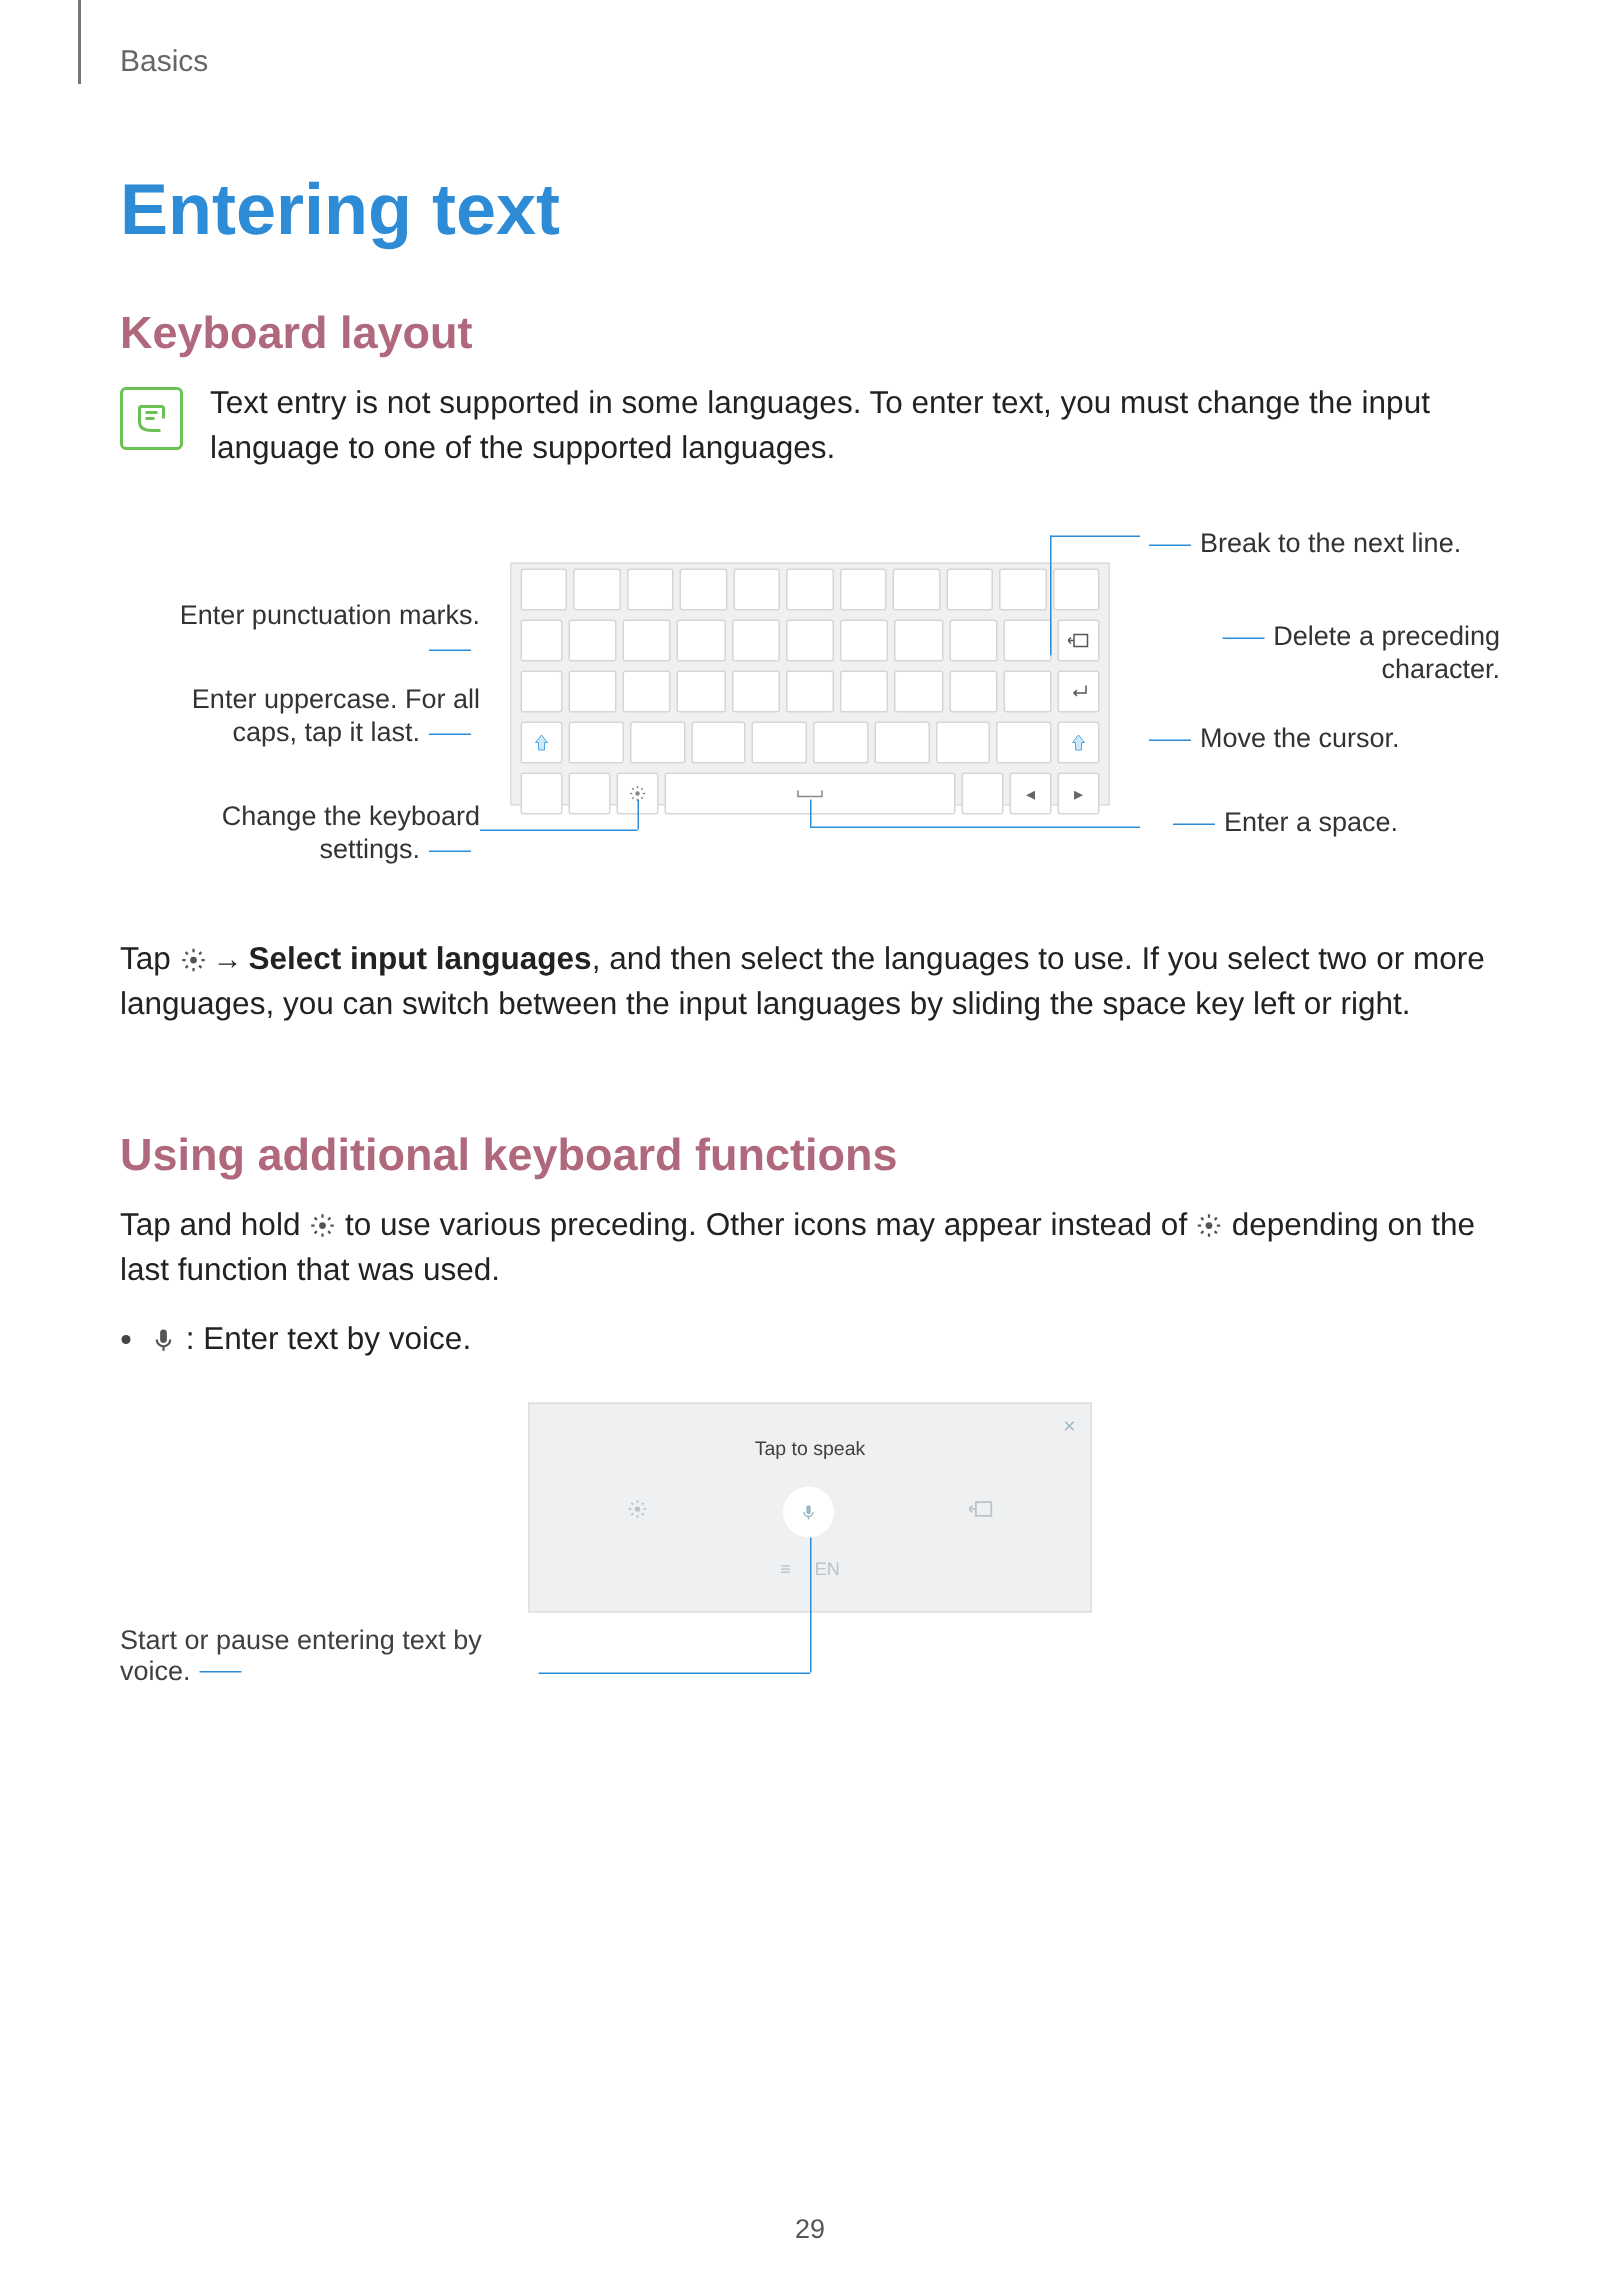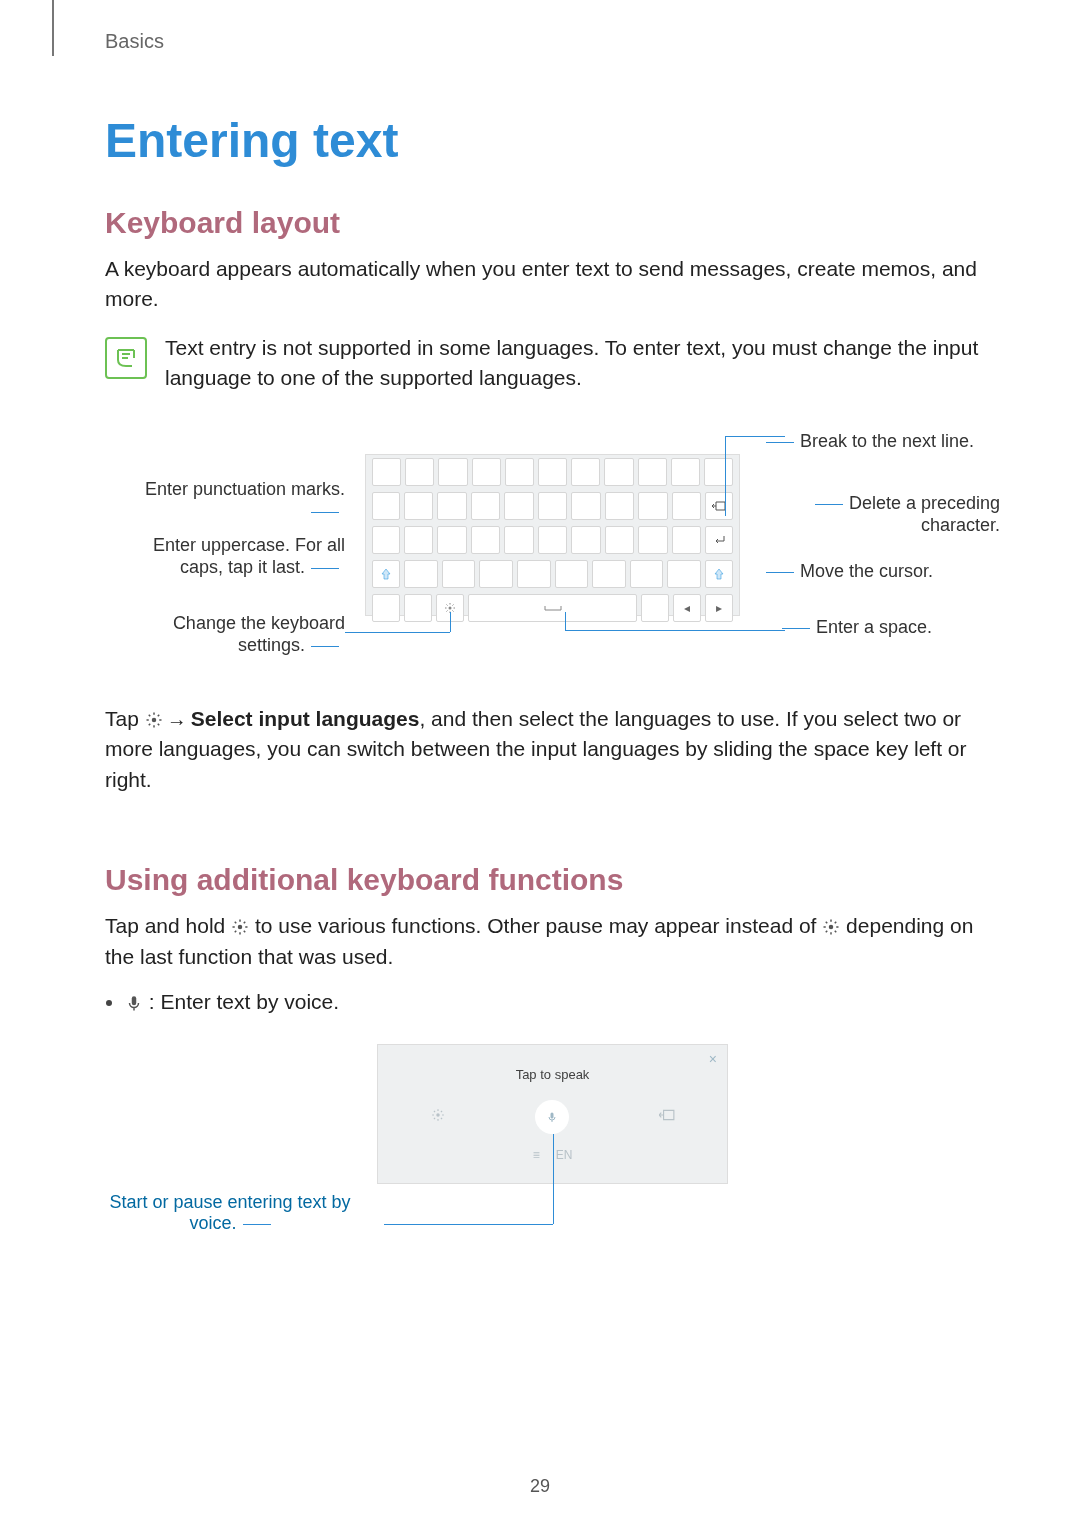--- a/index.html
+++ b/index.html
@@ -7,21 +7,21 @@
     padding: 0;
     background: #fff;
     font-family: "Segoe UI", "Helvetica Neue", Arial, sans-serif;
     color: #222;
   }
   .page {
     width: 1080px;
     height: 1527px;
     position: relative;
     box-sizing: border-box;
-    padding: 30px 80px 30px 105px;
+    padding: 30px 80px 30px 80px;
   }
   .gutter {
     position: absolute;
     left: 52px;
     top: 0;
     width: 2px;
     height: 56px;
     background: #777;
   }
   .breadcrumb {
@@ -144,23 +144,23 @@
   .voice-diagram {
     position: relative;
     height: 260px;
     margin-top: 30px;
   }
   .voice-left {
     position: absolute;
     left: 0;
     top: 148px;
     width: 250px;
-    text-align: center;
+    text-align: left;
     font-size: 18px;
-    color: #0369a1;
+    color: #404040;
   }
   .voice-panel {
     position: absolute;
     left: 272px;
     top: 0;
     right: 272px;
     height: 140px;
     background: #eef0f1;
     border: 1px solid #ddd;
     box-sizing: border-box;
@@ -220,21 +220,20 @@
 <body>
 
 <div class="page">
   <div class="gutter"></div>
 
   <div class="breadcrumb">Basics</div>
 
   <h1 class="title">Entering text</h1>
 
   <h2 class="sect">Keyboard layout</h2>
-  <p class="body">A keyboard appears automatically when you enter text to send messages, create memos, and more.</p>
 
   <div class="note-row">
     <div class="note-icon">
       <svg viewBox="0 0 24 24" fill="none" stroke="#6cc153" stroke-width="2">
         <path d="M4 4 L20 4 M4 4 L4 14 Q4 20 12 20 L18 20 M20 4 L20 12 M8 8 L16 8 M8 12 L14 12"></path>
       </svg>
     </div>
     <div class="note-text">Text entry is not supported in some languages. To enter text, you must change the input language to one of the supported languages.</div>
   </div>
 
@@ -369,21 +368,21 @@
           <circle cx="12" cy="12" r="3" fill="#555"></circle>
           <path d="M12 2v3M12 19v3M2 12h3M19 12h3M5 5l2 2M17 17l2 2M19 5l-2 2M7 17l-2 2" stroke="#555" stroke-width="2"></path>
         </svg></span><span class="arrow">→</span><span class="strong">Select input languages</span><span>, and then select the languages to use. If you select two or more languages, you can switch between the input languages by sliding the space key left or right.</span>
   </p>
 
   <h2 class="sect" style="margin-top:68px;">Using additional keyboard functions</h2>
   <p class="body">
     <span>Tap and hold </span><span class="gear-inline"><svg viewBox="0 0 24 24">
           <circle cx="12" cy="12" r="3" fill="#555"></circle>
           <path d="M12 2v3M12 19v3M2 12h3M19 12h3M5 5l2 2M17 17l2 2M19 5l-2 2M7 17l-2 2" stroke="#555" stroke-width="2"></path>
-        </svg></span><span> to use various functions. Other pause may appear instead of </span><span class="gear-inline"><svg viewBox="0 0 24 24">
+        </svg></span><span> to use various preceding. Other icons may appear instead of </span><span class="gear-inline"><svg viewBox="0 0 24 24">
           <circle cx="12" cy="12" r="3" fill="#555"></circle>
           <path d="M12 2v3M12 19v3M2 12h3M19 12h3M5 5l2 2M17 17l2 2M19 5l-2 2M7 17l-2 2" stroke="#555" stroke-width="2"></path>
         </svg></span><span> depending on the last function that was used.</span>
   </p>
 
   <ul class="bullets">
     <li>
       <span class="mic-inline"><svg viewBox="0 0 24 24">
             <rect x="9" y="3" width="6" height="12" rx="3" fill="#555"></rect>
             <path d="M6 12a6 6 0 0 0 12 0 M12 18v4" stroke="#555" fill="none" stroke-width="2"></path>

